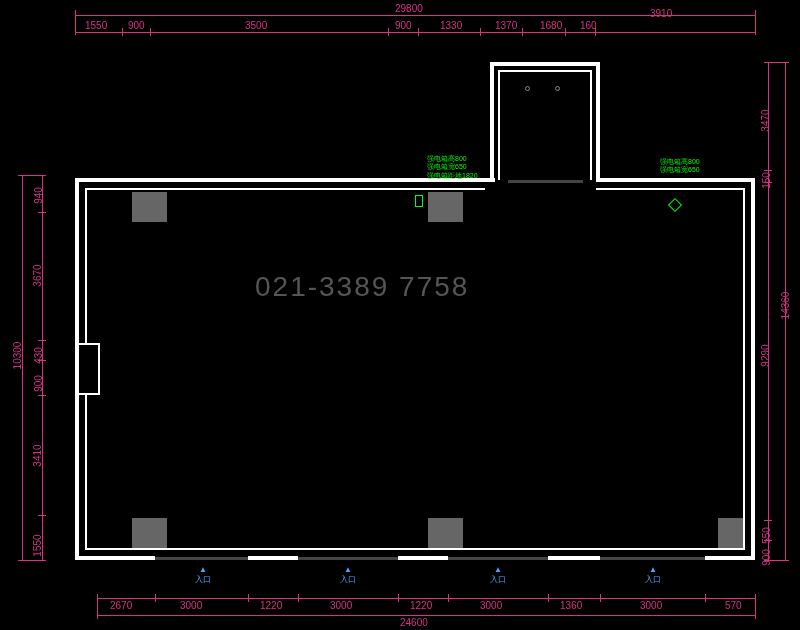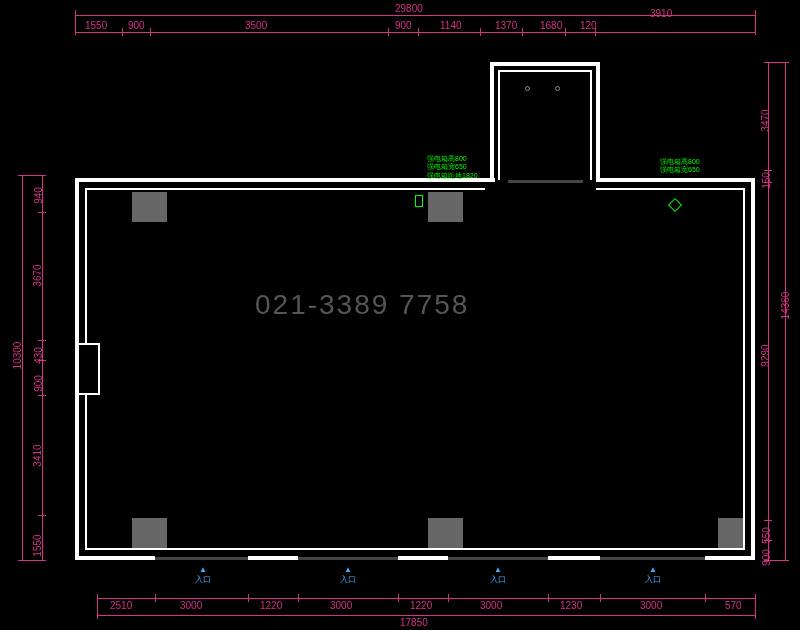--- a/index.html
+++ b/index.html
@@ -19,24 +19,24 @@
 <body>
 
 <div class="dim-line" style="left:75px;top:15px;width:680px;height:1px"></div>
 <div class="dim" style="left:395px;top:3px">29800</div>
 
 <div class="dim-line" style="left:75px;top:32px;width:680px;height:1px"></div>
 <div class="dim" style="left:85px;top:20px">1550</div>
 <div class="dim" style="left:128px;top:20px">900</div>
 <div class="dim" style="left:245px;top:20px">3500</div>
 <div class="dim" style="left:395px;top:20px">900</div>
-<div class="dim" style="left:440px;top:20px">1140</div>
+<div class="dim" style="left:440px;top:20px">1330</div>
 <div class="dim" style="left:495px;top:20px">1370</div>
 <div class="dim" style="left:540px;top:20px">1680</div>
-<div class="dim" style="left:580px;top:20px">120</div>
+<div class="dim" style="left:580px;top:20px">160</div>
 <div class="dim" style="left:650px;top:8px">3910</div>
 
 <div class="dim-line" style="left:75px;top:10px;width:1px;height:25px"></div>
 <div class="dim-line" style="left:122px;top:28px;width:1px;height:8px"></div>
 <div class="dim-line" style="left:150px;top:28px;width:1px;height:8px"></div>
 <div class="dim-line" style="left:388px;top:28px;width:1px;height:8px"></div>
 <div class="dim-line" style="left:418px;top:28px;width:1px;height:8px"></div>
 <div class="dim-line" style="left:480px;top:28px;width:1px;height:8px"></div>
 <div class="dim-line" style="left:522px;top:28px;width:1px;height:8px"></div>
 <div class="dim-line" style="left:565px;top:28px;width:1px;height:8px"></div>
@@ -73,32 +73,32 @@
 <div class="dim" style="left:758px;top:552px;transform:rotate(-90deg)">900</div>
 
 <div class="dim-line" style="left:764px;top:62px;width:25px;height:1px"></div>
 <div class="dim-line" style="left:764px;top:170px;width:8px;height:1px"></div>
 <div class="dim-line" style="left:764px;top:182px;width:8px;height:1px"></div>
 <div class="dim-line" style="left:764px;top:520px;width:8px;height:1px"></div>
 <div class="dim-line" style="left:764px;top:540px;width:8px;height:1px"></div>
 <div class="dim-line" style="left:764px;top:560px;width:25px;height:1px"></div>
 
 <div class="dim-line" style="left:97px;top:598px;width:658px;height:1px"></div>
-<div class="dim" style="left:110px;top:600px">2510</div>
+<div class="dim" style="left:110px;top:600px">2670</div>
 <div class="dim" style="left:180px;top:600px">3000</div>
 <div class="dim" style="left:260px;top:600px">1220</div>
 <div class="dim" style="left:330px;top:600px">3000</div>
 <div class="dim" style="left:410px;top:600px">1220</div>
 <div class="dim" style="left:480px;top:600px">3000</div>
-<div class="dim" style="left:560px;top:600px">1230</div>
+<div class="dim" style="left:560px;top:600px">1360</div>
 <div class="dim" style="left:640px;top:600px">3000</div>
 <div class="dim" style="left:725px;top:600px">570</div>
 
 <div class="dim-line" style="left:97px;top:615px;width:658px;height:1px"></div>
-<div class="dim" style="left:400px;top:617px">17850</div>
+<div class="dim" style="left:400px;top:617px">24600</div>
 
 <div class="dim-line" style="left:97px;top:594px;width:1px;height:25px"></div>
 <div class="dim-line" style="left:155px;top:594px;width:1px;height:8px"></div>
 <div class="dim-line" style="left:248px;top:594px;width:1px;height:8px"></div>
 <div class="dim-line" style="left:298px;top:594px;width:1px;height:8px"></div>
 <div class="dim-line" style="left:398px;top:594px;width:1px;height:8px"></div>
 <div class="dim-line" style="left:448px;top:594px;width:1px;height:8px"></div>
 <div class="dim-line" style="left:548px;top:594px;width:1px;height:8px"></div>
 <div class="dim-line" style="left:600px;top:594px;width:1px;height:8px"></div>
 <div class="dim-line" style="left:705px;top:594px;width:1px;height:8px"></div>
@@ -163,13 +163,13 @@
 </div>
 
 <div class="green-mark" style="left:525px;top:86px;width:5px;height:5px;border-radius:50%;border-color:#888"></div>
 <div class="green-mark" style="left:555px;top:86px;width:5px;height:5px;border-radius:50%;border-color:#888"></div>
 
 <div class="blue-arrow" style="left:195px;top:565px">▲<br><span>入口</span></div>
 <div class="blue-arrow" style="left:340px;top:565px">▲<br><span>入口</span></div>
 <div class="blue-arrow" style="left:490px;top:565px">▲<br><span>入口</span></div>
 <div class="blue-arrow" style="left:645px;top:565px">▲<br><span>入口</span></div>
 
-<div class="watermark" style="left:255px;top:289px">021-3389 7758</div>
+<div class="watermark" style="left:255px;top:271px">021-3389 7758</div>
 
 </body></html>

